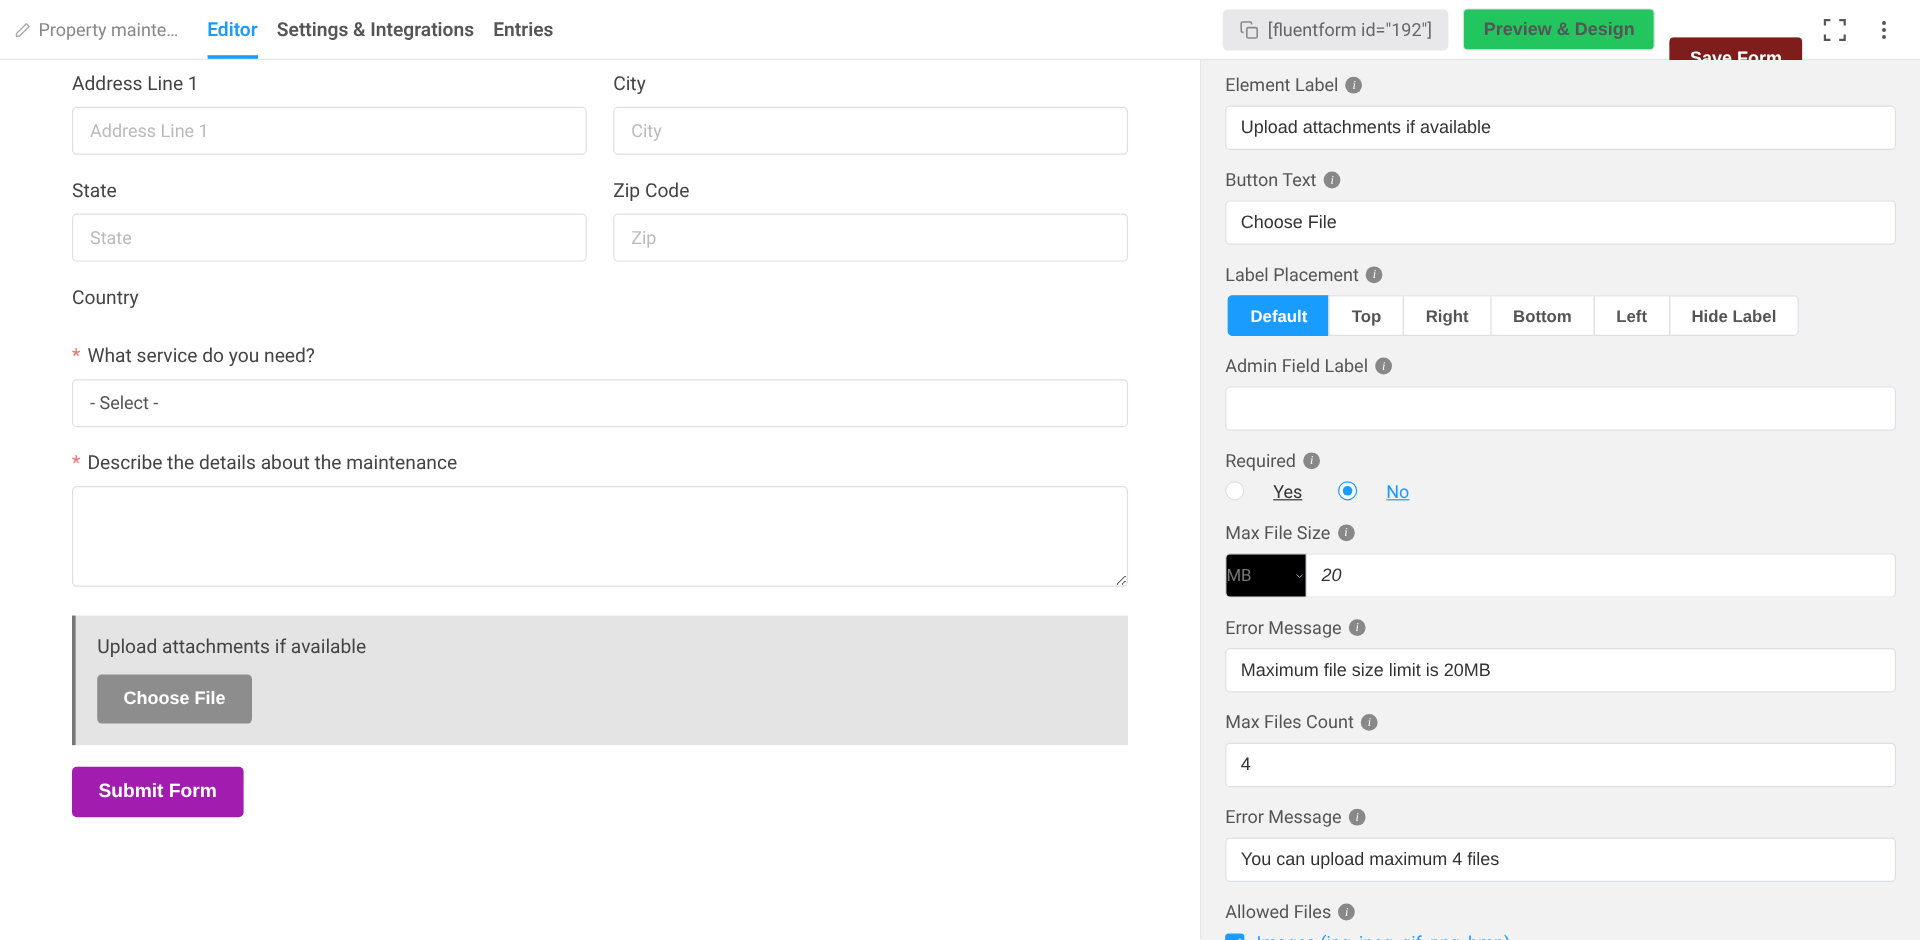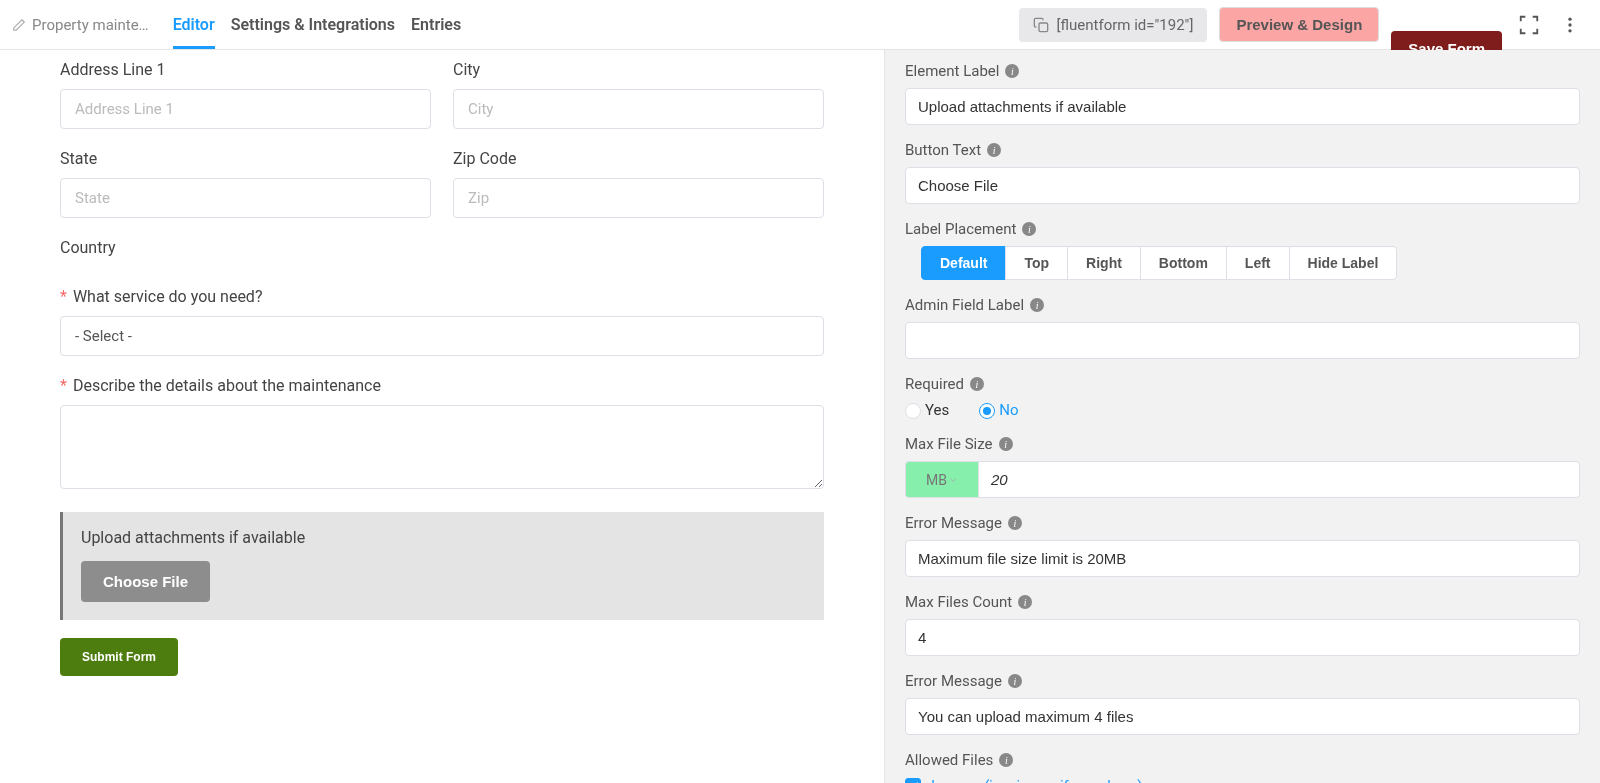--- a/index.html
+++ b/index.html
@@ -7,59 +7,59 @@
 
 .topbar { display: flex; align-items: center; height: 50px; border-bottom: 1px solid #e5e5e5; padding: 0 16px 0 12px; }
 .form-name { display: flex; align-items: center; color: #888; font-size: 15px; max-width: 140px; white-space: nowrap; overflow: hidden; text-overflow: ellipsis; margin-right: 24px; }
 .form-name svg { margin-right: 6px; flex-shrink: 0; }
 .tabs { display: flex; gap: 16px; }
 .tab { font-size: 16px; font-weight: 600; color: #555; padding: 14px 0 12px; cursor: pointer; border-bottom: 3px solid transparent; }
 .tab.active { color: #1a9cff; border-bottom-color: #1a9cff; }
 .topbar-right { margin-left: auto; display: flex; align-items: center; gap: 12px; }
 .shortcode-pill { background: #e8e8ea; color: #666; padding: 8px 14px; border-radius: 4px; display: flex; align-items: center; gap: 8px; font-size: 15px; cursor: pointer; }
 .btn { padding: 8px 16px; border-radius: 4px; font-size: 15px; font-weight: 600; cursor: pointer; border: 1px solid transparent; }
-.btn-outline { background: #fca5a5; border-color: #ddd; color: #555; }
+.btn-outline { background: #22c55e; border-color: #ddd; color: #555; }
 .btn-primary { background: #7f1d1d; color: #fff; margin-top: 48px; }
 .icon-btn { background: none; border: none; cursor: pointer; padding: 4px; color: #555; display: flex; align-items: center; }
 
 .main { display: flex; height: calc(783px - 50px); }
 .canvas { flex: 1; padding: 10px 60px 3px; overflow-y: auto; }
-.sidebar { width: 716px; background: #f2f2f2; border-left: 1px solid #e5e5e5; padding: 12px 20px 0; overflow-y: auto; }
+.sidebar { width: 600px; background: #f2f2f2; border-left: 1px solid #e5e5e5; padding: 12px 20px 0; overflow-y: auto; }
 
 .field-row { display: flex; gap: 22px; margin-bottom: 20px; }
 .field { flex: 1; }
 .field-label { font-size: 16px; color: #444; margin-bottom: 10px; display: block; }
 .req { color: #f56c6c; margin-right: 6px; }
 .input, .select, .textarea { width: 100%; border: 1px solid #dcdfe6; border-radius: 4px; padding: 10px 14px; font-size: 15px; color: #555; background: #fff; font-family: inherit; }
 .input::placeholder { color: #bbb; }
 .select { appearance: none; background-image: none; cursor: pointer; }
 .textarea { height: 84px; resize: both; }
 
 .upload-block { background: #e4e4e4; border-left: 3px solid #777; padding: 16px 18px 18px; margin-bottom: 18px; }
 .upload-label { font-size: 16px; color: #444; margin-bottom: 14px; }
 .choose-file-btn { background: #8d8d8d; color: #fff; border: none; padding: 12px 22px; border-radius: 4px; font-size: 15px; font-weight: 600; cursor: pointer; }
-.submit-btn { background: #4d7c0f; color: #fff; border: none; padding: 12px 22px; border-radius: 4px; font-size: 12px; font-weight: 600; cursor: pointer; }
+.submit-btn { background: #a21caf; color: #fff; border: none; padding: 12px 22px; border-radius: 4px; font-size: 16px; font-weight: 600; cursor: pointer; }
 
 .sb-group { margin-bottom: 16px; }
 .sb-label { font-size: 15px; color: #555; margin-bottom: 8px; display: flex; align-items: center; gap: 6px; }
 .info-icon { width: 14px; height: 14px; border-radius: 50%; background: #888; color: #fff; display: inline-flex; align-items: center; justify-content: center; font-size: 10px; font-style: italic; font-family: Georgia, serif; cursor: help; }
 .sb-input { width: 100%; border: 1px solid #dcdfe6; border-radius: 4px; padding: 9px 12px; font-size: 15px; background: #fff; color: #333; }
 .seg { display: flex; }
 .seg button { background: #fff; border: 1px solid #dcdfe6; padding: 8px 18px; font-size: 14px; font-weight: 600; color: #555; cursor: pointer; margin-left: -1px; }
-.seg button:first-child { border-radius: 4px 0 0 4px; margin-left: 16px; text-align: center; }
+.seg button:first-child { border-radius: 4px 0 0 4px; margin-left: 2px; text-align: center; }
 .seg button:last-child { border-radius: 0 4px 4px 0; }
 .seg button.active { background: #1a9cff; color: #fff; border-color: #1a9cff; }
 .radio-row { display: flex; gap: 30px; align-items: center; margin-top: 4px; }
-.radio-item { display: flex; align-items: flex-end; gap: 4px; cursor: pointer; font-size: 15px; }
+.radio-item { display: flex; align-items: flex-start; gap: 24px; cursor: pointer; font-size: 15px; text-decoration: underline; }
 .radio-dot { width: 16px; height: 16px; border-radius: 50%; border: 1px solid #dcdfe6; display: inline-flex; align-items: center; justify-content: center; background: #fff; }
 .radio-item.selected .radio-dot { border-color: #1a9cff; }
 .radio-item.selected .radio-dot::after { content: ""; width: 8px; height: 8px; border-radius: 50%; background: #1a9cff; }
 .radio-item.selected { color: #1a9cff; }
 .unit-input { display: flex; }
-.unit-select { width: 78px; border: 1px solid #dcdfe6; border-radius: 4px 0 0 4px; padding: 9px 20px; background: #86efac; font-size: 14px; color: #777; display: flex; align-items: center; justify-content: space-between; cursor: pointer; }
+.unit-select { width: 78px; border: 1px solid #dcdfe6; border-radius: 4px 0 0 4px; padding: 9px 0; background: #000000; font-size: 14px; color: #777; display: flex; align-items: center; justify-content: space-between; cursor: pointer; }
 .unit-input .sb-input { border-radius: 0 4px 4px 0; border-left: none; font-style: italic; }
 .check-item { display: flex; align-items: center; gap: 10px; font-size: 15px; margin-bottom: 10px; cursor: pointer; }
 .check-box { width: 16px; height: 16px; border: 1px solid #dcdfe6; border-radius: 3px; background: #fff; display: inline-flex; align-items: center; justify-content: center; flex-shrink: 0; }
 .check-item.checked .check-box { background: #1a9cff; border-color: #1a9cff; }
 .check-item.checked .check-box::after { content: ""; width: 4px; height: 8px; border: solid #fff; border-width: 0 2px 2px 0; transform: rotate(45deg); margin-top: -2px; }
 .check-item.checked { color: #1a9cff; }
 </style>
 </head>
 <body>
 

